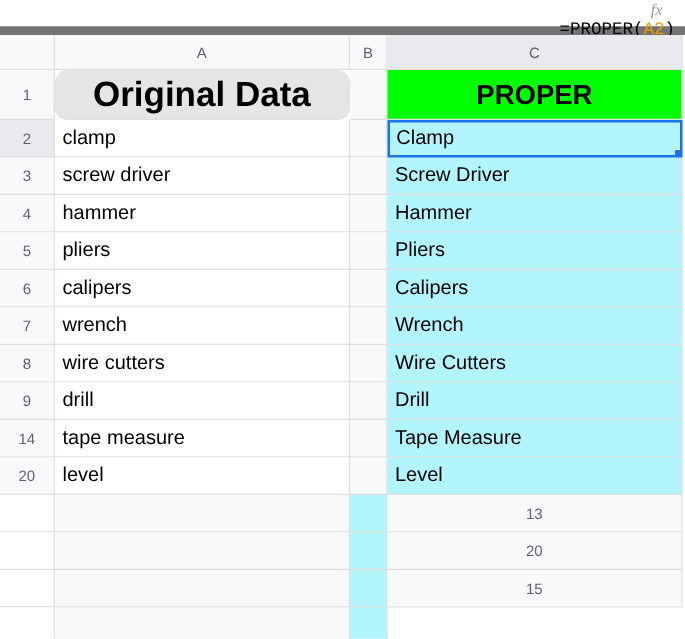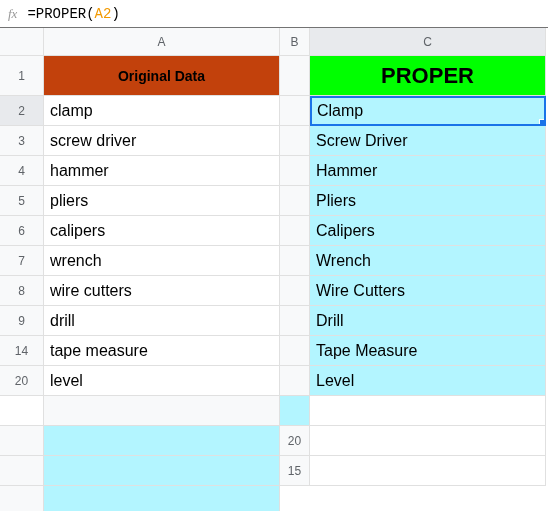--- a/index.html
+++ b/index.html
@@ -5,25 +5,26 @@
     * { box-sizing: border-box; margin: 0; padding: 0; }
     body {
       font-family: Arial, sans-serif;
       background: #fff;
       width: 548px;
       height: 511px;
       overflow: hidden;
     }
     .formula-bar {
       display: flex;
-      align-items: center;
+      align-items: flex-end;
       height: 28px;
-      border-bottom: 1px solid #737373;
+      border-bottom: 7px solid #737373;
       padding: 0 8px;
       font-size: 14px;
+      flex-direction: column;
     }
     .fx-label {
       color: #999;
       font-style: italic;
       font-family: Georgia, serif;
       margin-right: 10px;
       font-size: 13px;
     }
     .formula-content {
       font-family: 'Courier New', monospace;
@@ -83,25 +84,26 @@
       font-size: 16px;
       height: 30px;
       background: #fff;
       overflow: hidden;
       white-space: nowrap;
     }
     .cell.tall {
       height: 40px;
     }
     .header-red {
-      background: #c2410c;
+      background: #e5e5e5;
       color: #000;
       font-weight: bold;
-      font-size: 14px;
-      justify-content: center;
+      font-size: 28px;
+      justify-content: center;
+      border-radius: 10px;
     }
     .header-green {
       background: #00ff00;
       color: #000;
       font-weight: bold;
       font-size: 22px;
       justify-content: center;
       text-align: center;
     }
     .cyan {
@@ -194,20 +196,21 @@
 
   <div class="row-header">20</div>
   <div class="cell">level</div>
   <div class="cell col-b"></div>
   <div class="cell cyan">Level</div>
 
   <div class="cell"></div>
   <div class="cell col-b"></div>
   <div class="cell cyan"></div>
 
+  <div class="row-header">13</div>
   <div class="cell"></div>
   <div class="cell col-b"></div>
   <div class="cell cyan"></div>
 
   <div class="row-header">20</div>
   <div class="cell"></div>
   <div class="cell col-b"></div>
   <div class="cell cyan"></div>
 
   <div class="row-header">15</div>

